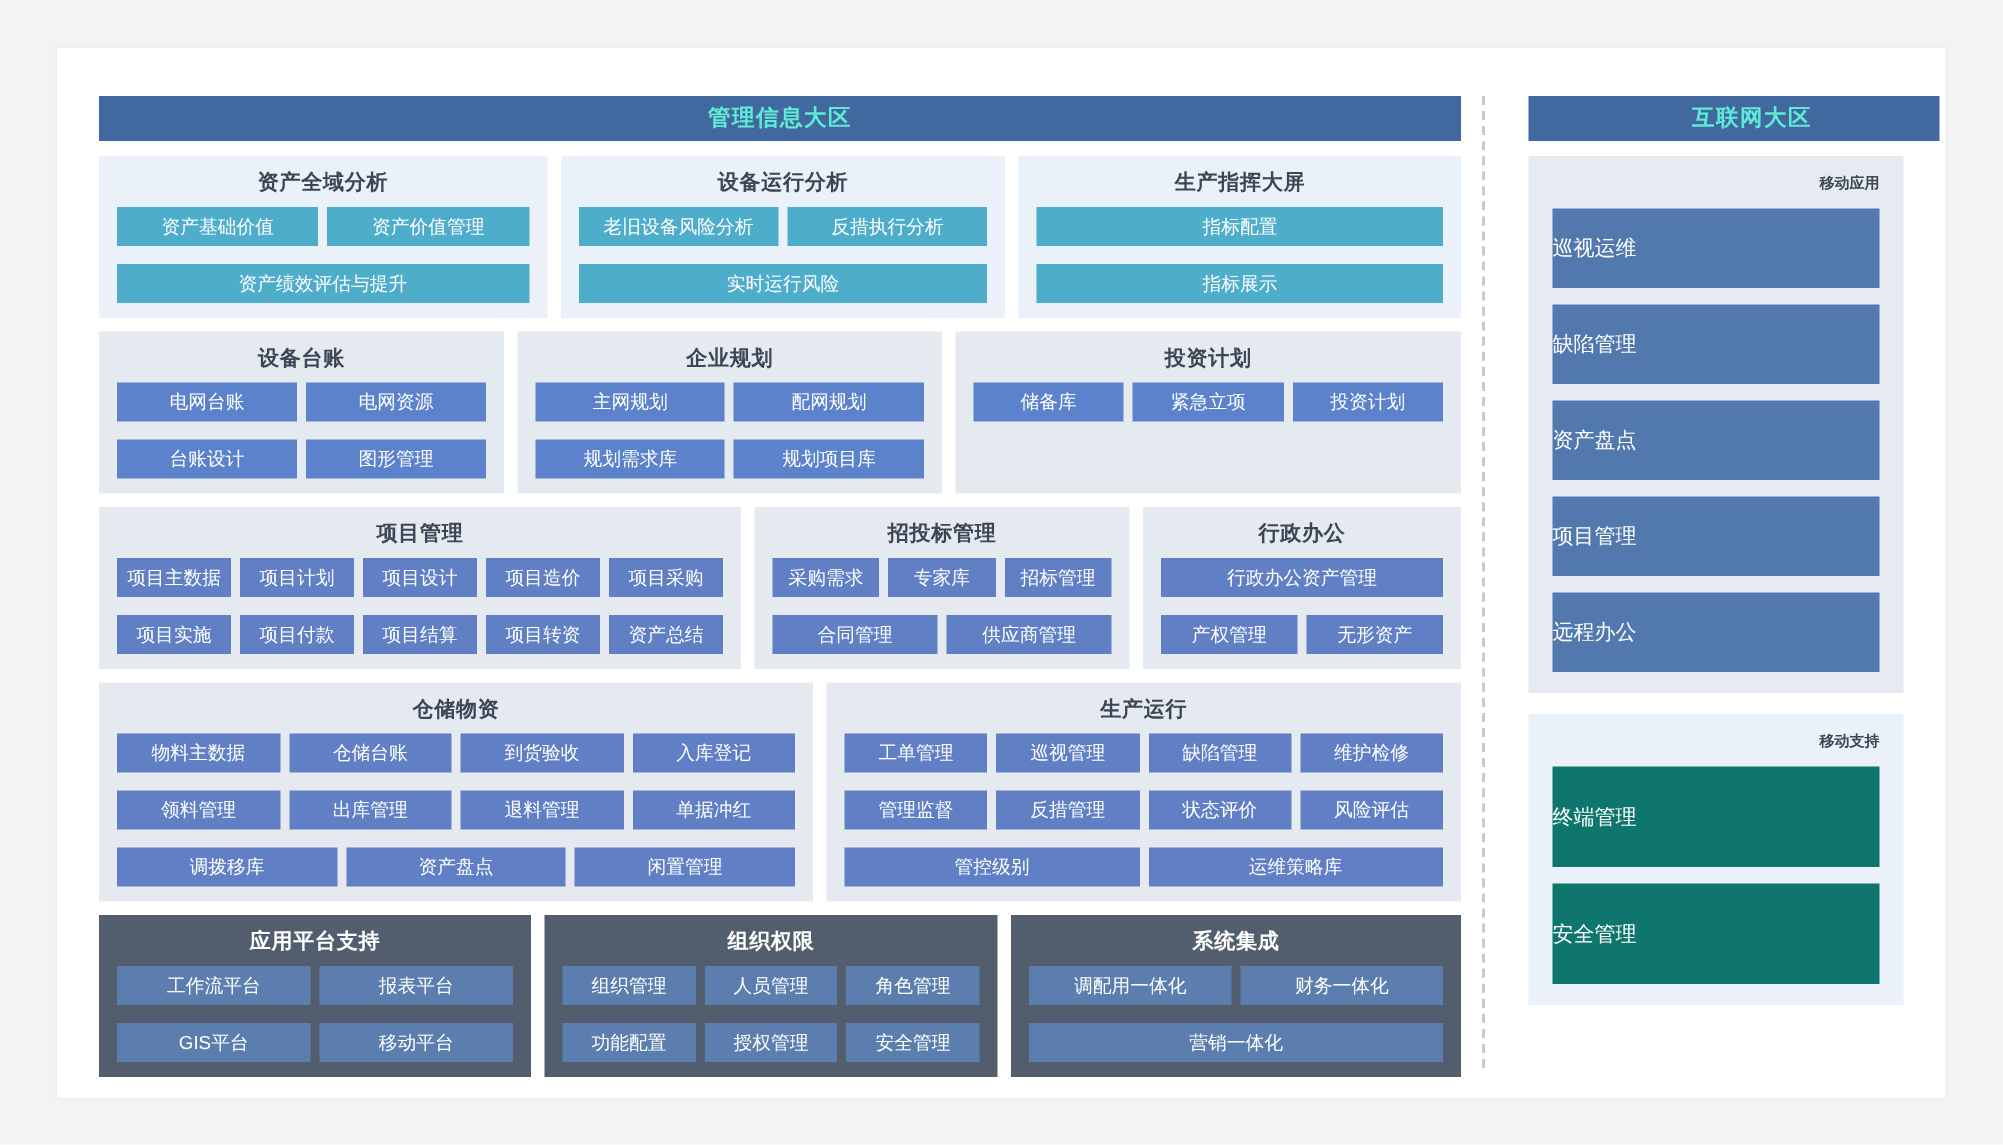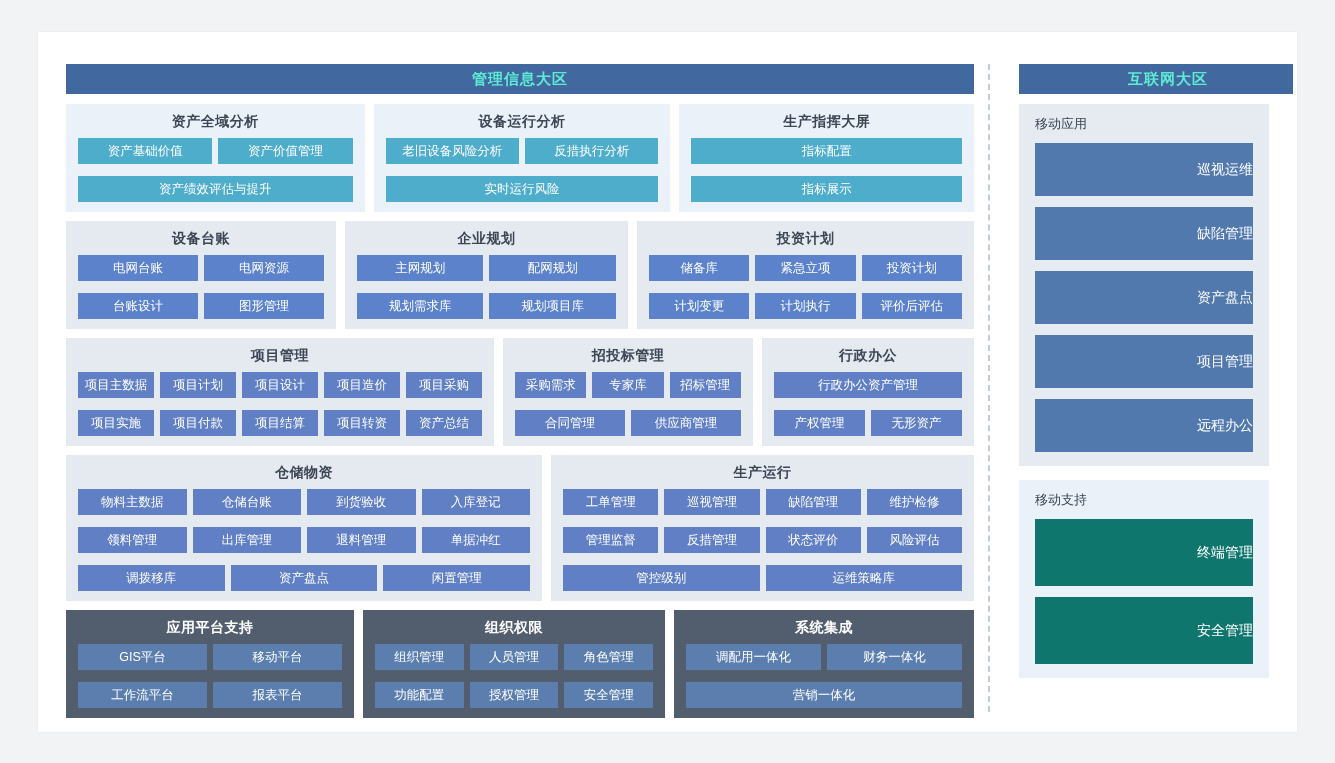--- a/index.html
+++ b/index.html
@@ -118,35 +118,34 @@
 
   
   .rcard {
     background: #e6ebf2;
     padding: 9px 16px 14px 16px;
     box-sizing: border-box;
     margin-bottom: 14px;
   }
   .rcard.pale { background: #eaf1f8; }
   .rcard-title {
-    text-align: left;
-    font-size: 13px;
-    font-weight: normal;
+    text-align: right;
+    font-size: 10px;
+    font-weight: bold;
     color: #3c4654;
     margin: 2px 0 10px 0;
   }
   .rtile {
     color: #ffffff;
     font-size: 14px;
-    text-align: right;
+    text-align: left;
     height: 53px;
     line-height: 53px;
     margin-bottom: 11px;
     user-select: none;
-    padding-left: 37px;
   }
   .rtile:last-child { margin-bottom: 0; }
   .r-steel { background: #5279ad; }
   .r-cyan  { background: #0f766e; }
 
   
   .w-asset  { width: 304px; }
   .w-equip  { width: 302px; }
   .w-screen { width: 300px; }
 
@@ -246,25 +245,20 @@
         </div>
 
         <div class="card gray w-invest">
           <div class="card-title">投资计划</div>
           <div class="tiles">
             <div class="tile-row">
               <div class="tile t-blue">储备库</div>
               <div class="tile t-blue">紧急立项</div>
               <div class="tile t-blue">投资计划</div>
             </div>
-            <div class="tile-row">
-              <div class="tile t-blue">计划变更</div>
-              <div class="tile t-blue">计划执行</div>
-              <div class="tile t-blue">评价后评估</div>
-            </div>
           </div>
         </div>
       </div>
 
       <div class="row">
 
         <div class="card gray w-project">
           <div class="card-title">项目管理</div>
           <div class="tiles">
             <div class="tile-row">
@@ -360,26 +354,26 @@
           </div>
         </div>
       </div>
 
       <div class="row">
 
         <div class="card dark w-platform">
           <div class="card-title">应用平台支持</div>
           <div class="tiles">
             <div class="tile-row">
+              <div class="tile t-steel">工作流平台</div>
+              <div class="tile t-steel">报表平台</div>
+            </div>
+            <div class="tile-row">
               <div class="tile t-steel">GIS平台</div>
               <div class="tile t-steel">移动平台</div>
-            </div>
-            <div class="tile-row">
-              <div class="tile t-steel">工作流平台</div>
-              <div class="tile t-steel">报表平台</div>
             </div>
           </div>
         </div>
 
         <div class="card dark w-org">
           <div class="card-title">组织权限</div>
           <div class="tiles">
             <div class="tile-row">
               <div class="tile t-steel">组织管理</div>
               <div class="tile t-steel">人员管理</div>

